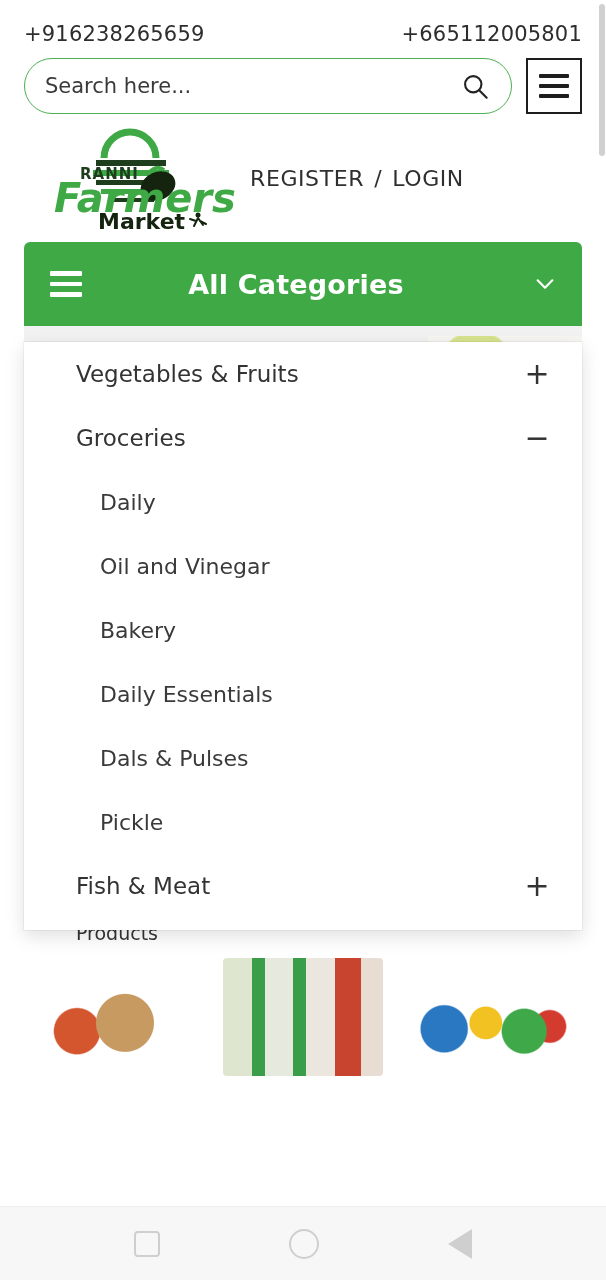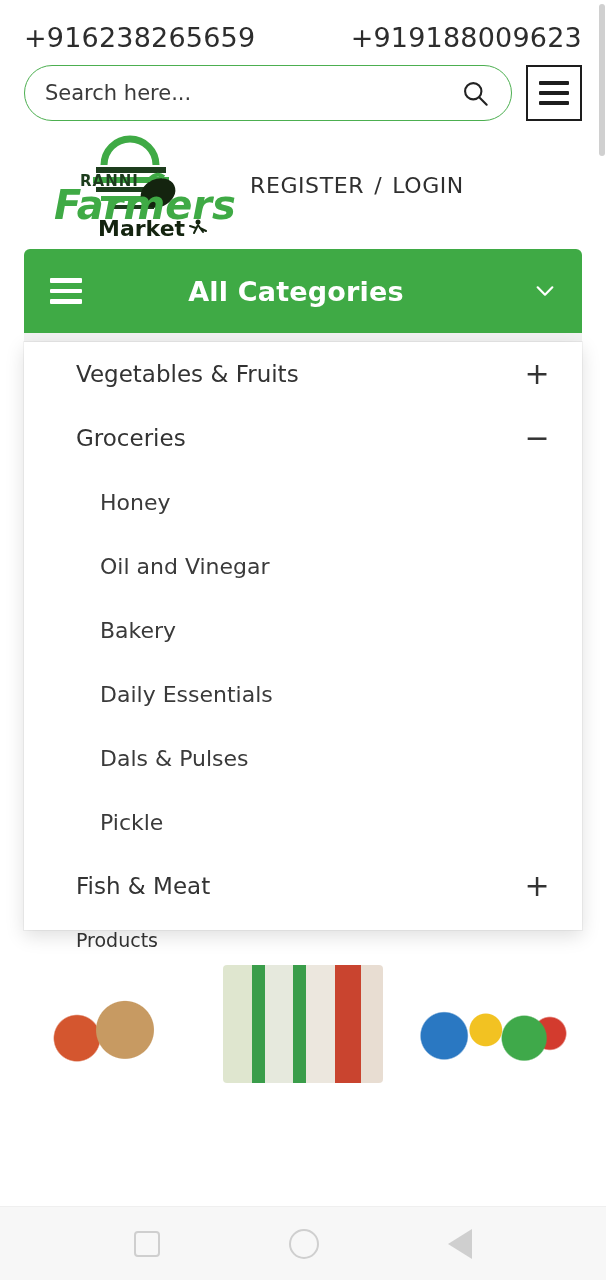--- a/index.html
+++ b/index.html
@@ -25,21 +25,21 @@
   }
 
   
   .contact-row {
     display: flex;
     justify-content: space-between;
     align-items: center;
     padding: 22px 24px 6px 24px;
   }
   .phone-num {
-    font-size: 27px;
+    font-size: 21px;
     color: #2d2d2d;
     letter-spacing: .2px;
     white-space: nowrap;
   }
 
   
   .search-row {
     display: flex;
     align-items: center;
     gap: 14px;
@@ -313,21 +313,21 @@
 </style>
 </head>
 <body>
 
 <div class="phone">
 
   <div class="page">
 
     <div class="contact-row">
       <span class="phone-num">+916238265659</span>
-      <span class="phone-num">+919188009623</span>
+      <span class="phone-num">+665112005801</span>
     </div>
 
     <div class="search-row">
       <div class="search-box">
         <input class="search-input" type="text" placeholder="Search here..." style="">
         <svg class="search-icon" viewBox="0 0 24 24" fill="none">
           <circle cx="10.5" cy="10.5" r="7" stroke="#222" stroke-width="1.8"></circle>
           <line x1="15.6" y1="15.6" x2="22" y2="22" stroke="#222" stroke-width="1.8" stroke-linecap="round"></line>
         </svg>
       </div>
@@ -429,21 +429,21 @@
     <div class="dropdown">
       <div class="dd-item">
         <span>Vegetables &amp; Fruits</span>
         <span class="dd-toggle">+</span>
       </div>
       <div class="dd-item">
         <span>Groceries</span>
         <span class="dd-toggle">−</span>
       </div>
       <div class="dd-item sub">
-        <span>Honey</span>
+        <span>Daily</span>
       </div>
       <div class="dd-item sub">
         <span>Oil and Vinegar</span>
       </div>
       <div class="dd-item sub">
         <span>Bakery</span>
       </div>
       <div class="dd-item sub">
         <span>Daily Essentials</span>
       </div>

